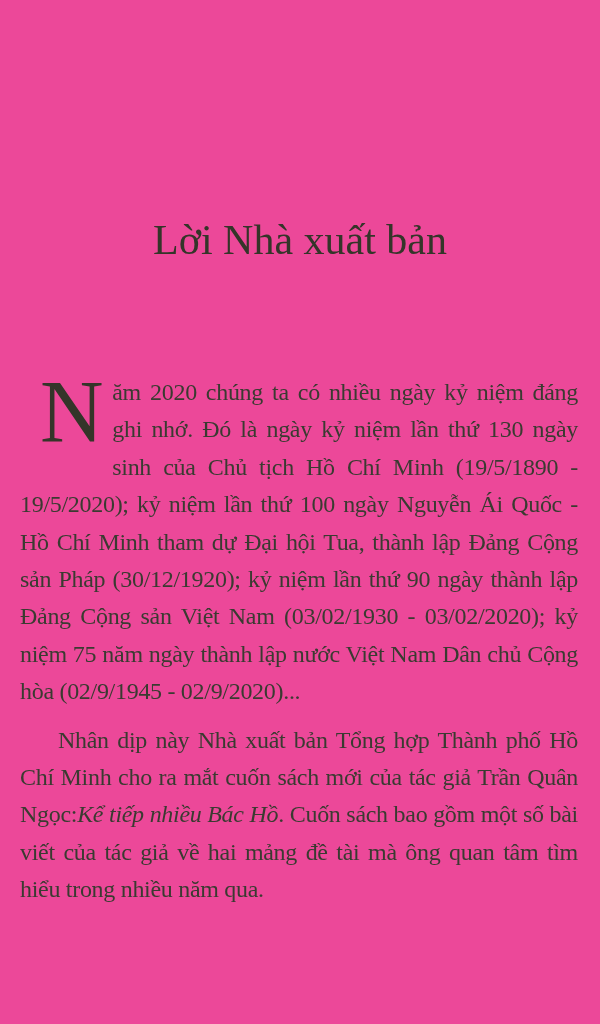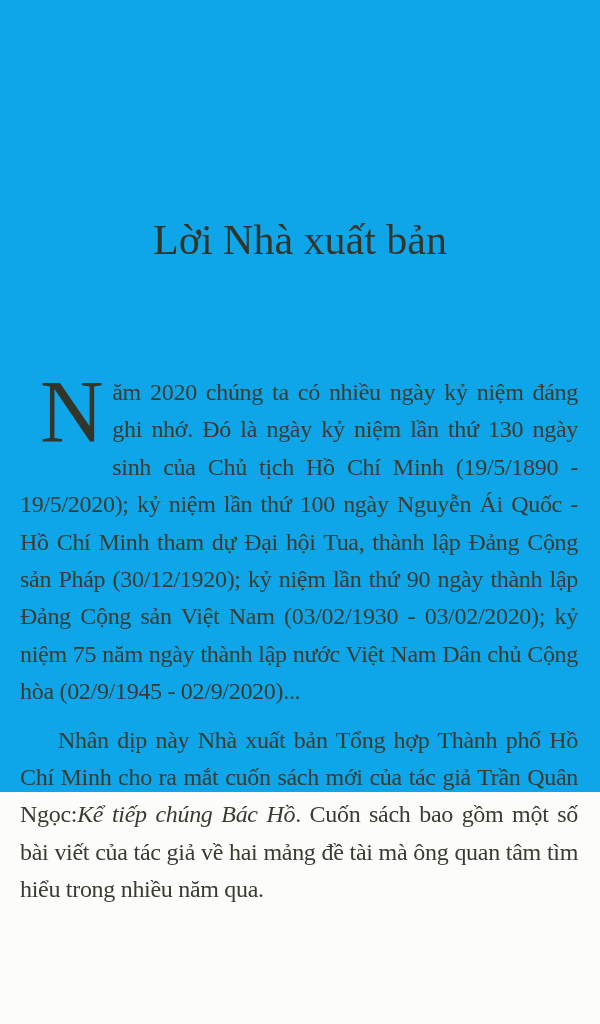--- a/index.html
+++ b/index.html
@@ -8,22 +8,22 @@
   }
   body {
     width: 600px;
     height: 1024px;
     background: #fcfcfa;
     overflow: hidden;
   }
   .page {
     position: relative;
     width: 600px;
-    height: 792px;
-    background: #0ea5e9;
+    height: 1024px;
+    background: #ec4899;
     font-family: "Liberation Serif", "DejaVu Serif", serif;
     color: #3a3b31;
   }
   .title {
     position: absolute;
     top: 214px;
     left: 0;
     width: 100%;
     margin: 0;
     text-align: center;
@@ -66,17 +66,17 @@
 <body>
 
 <div class="page">
 
   <h1 class="title">Lời Nhà xuất bản</h1>
 
   <div class="body-text">
 
     <p class="para"><span class="dropcap">N</span><span>ăm 2020 chúng ta có nhiều ngày kỷ niệm đáng ghi nhớ. Đó là ngày kỷ niệm lần thứ 130 ngày sinh của Chủ tịch Hồ Chí Minh (19/5/1890 - 19/5/2020); kỷ niệm lần thứ 100 ngày Nguyễn Ái Quốc - Hồ Chí Minh tham dự Đại hội Tua, thành lập Đảng Cộng sản Pháp (30/12/1920); kỷ niệm lần thứ 90 ngày thành lập Đảng Cộng sản Việt Nam (03/02/1930 - 03/02/2020); kỷ niệm 75 năm ngày thành lập nước Việt Nam Dân chủ Cộng hòa (02/9/1945 - 02/9/2020)...</span></p>
 
-    <p class="para indented"><span>Nhân dịp này Nhà xuất bản Tổng hợp Thành phố Hồ Chí Minh cho ra mắt cuốn sách mới của tác giả Trần Quân Ngọc:</span><em class="book-title">Kể tiếp chúng Bác Hồ</em><span>. Cuốn sách bao gồm một số bài viết của tác giả về hai mảng đề tài mà ông quan tâm tìm hiểu trong nhiều năm qua.</span></p>
+    <p class="para indented"><span>Nhân dịp này Nhà xuất bản Tổng hợp Thành phố Hồ Chí Minh cho ra mắt cuốn sách mới của tác giả Trần Quân Ngọc:</span><em class="book-title">Kể tiếp nhiều Bác Hồ</em><span>. Cuốn sách bao gồm một số bài viết của tác giả về hai mảng đề tài mà ông quan tâm tìm hiểu trong nhiều năm qua.</span></p>
 
   </div>
 
 </div>
 
 </body></html>

